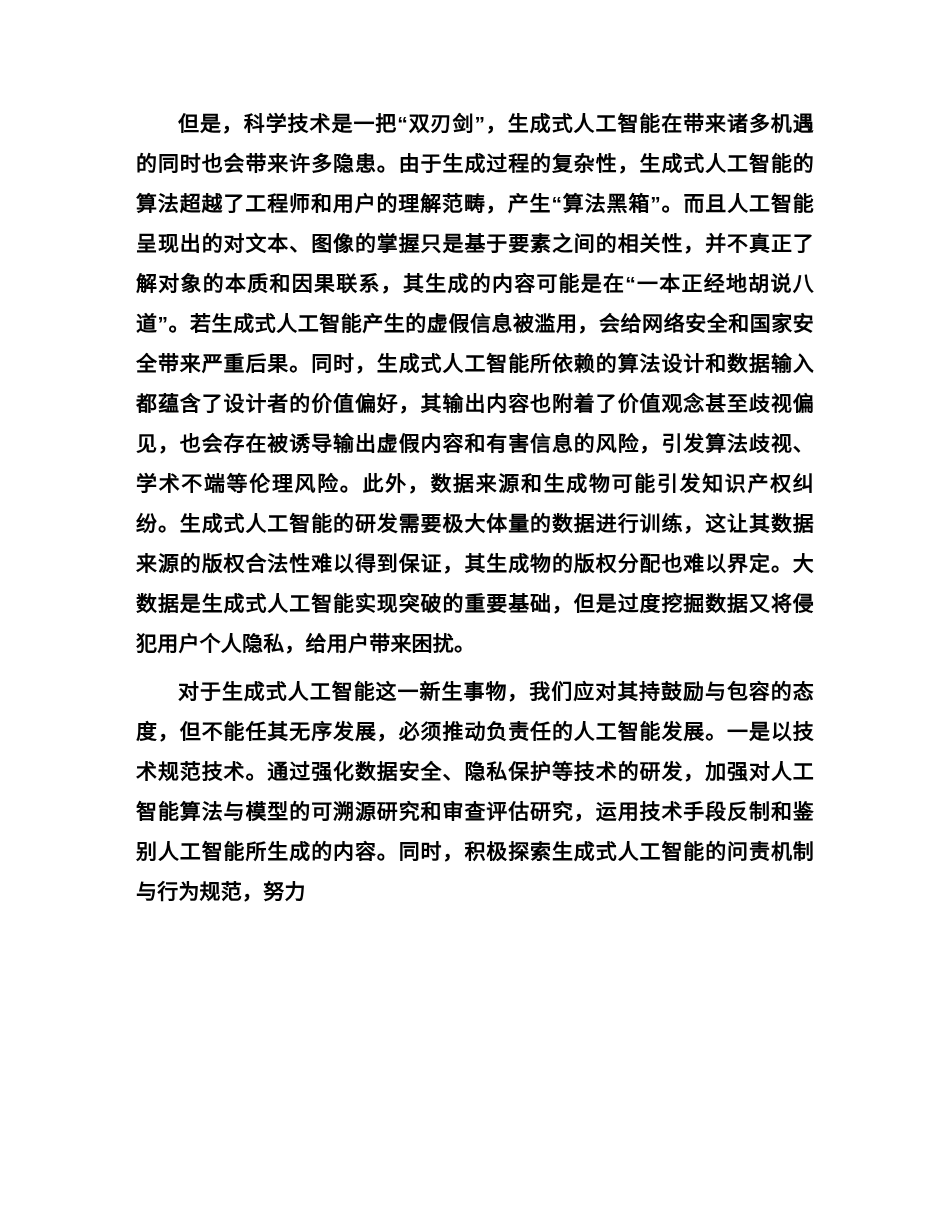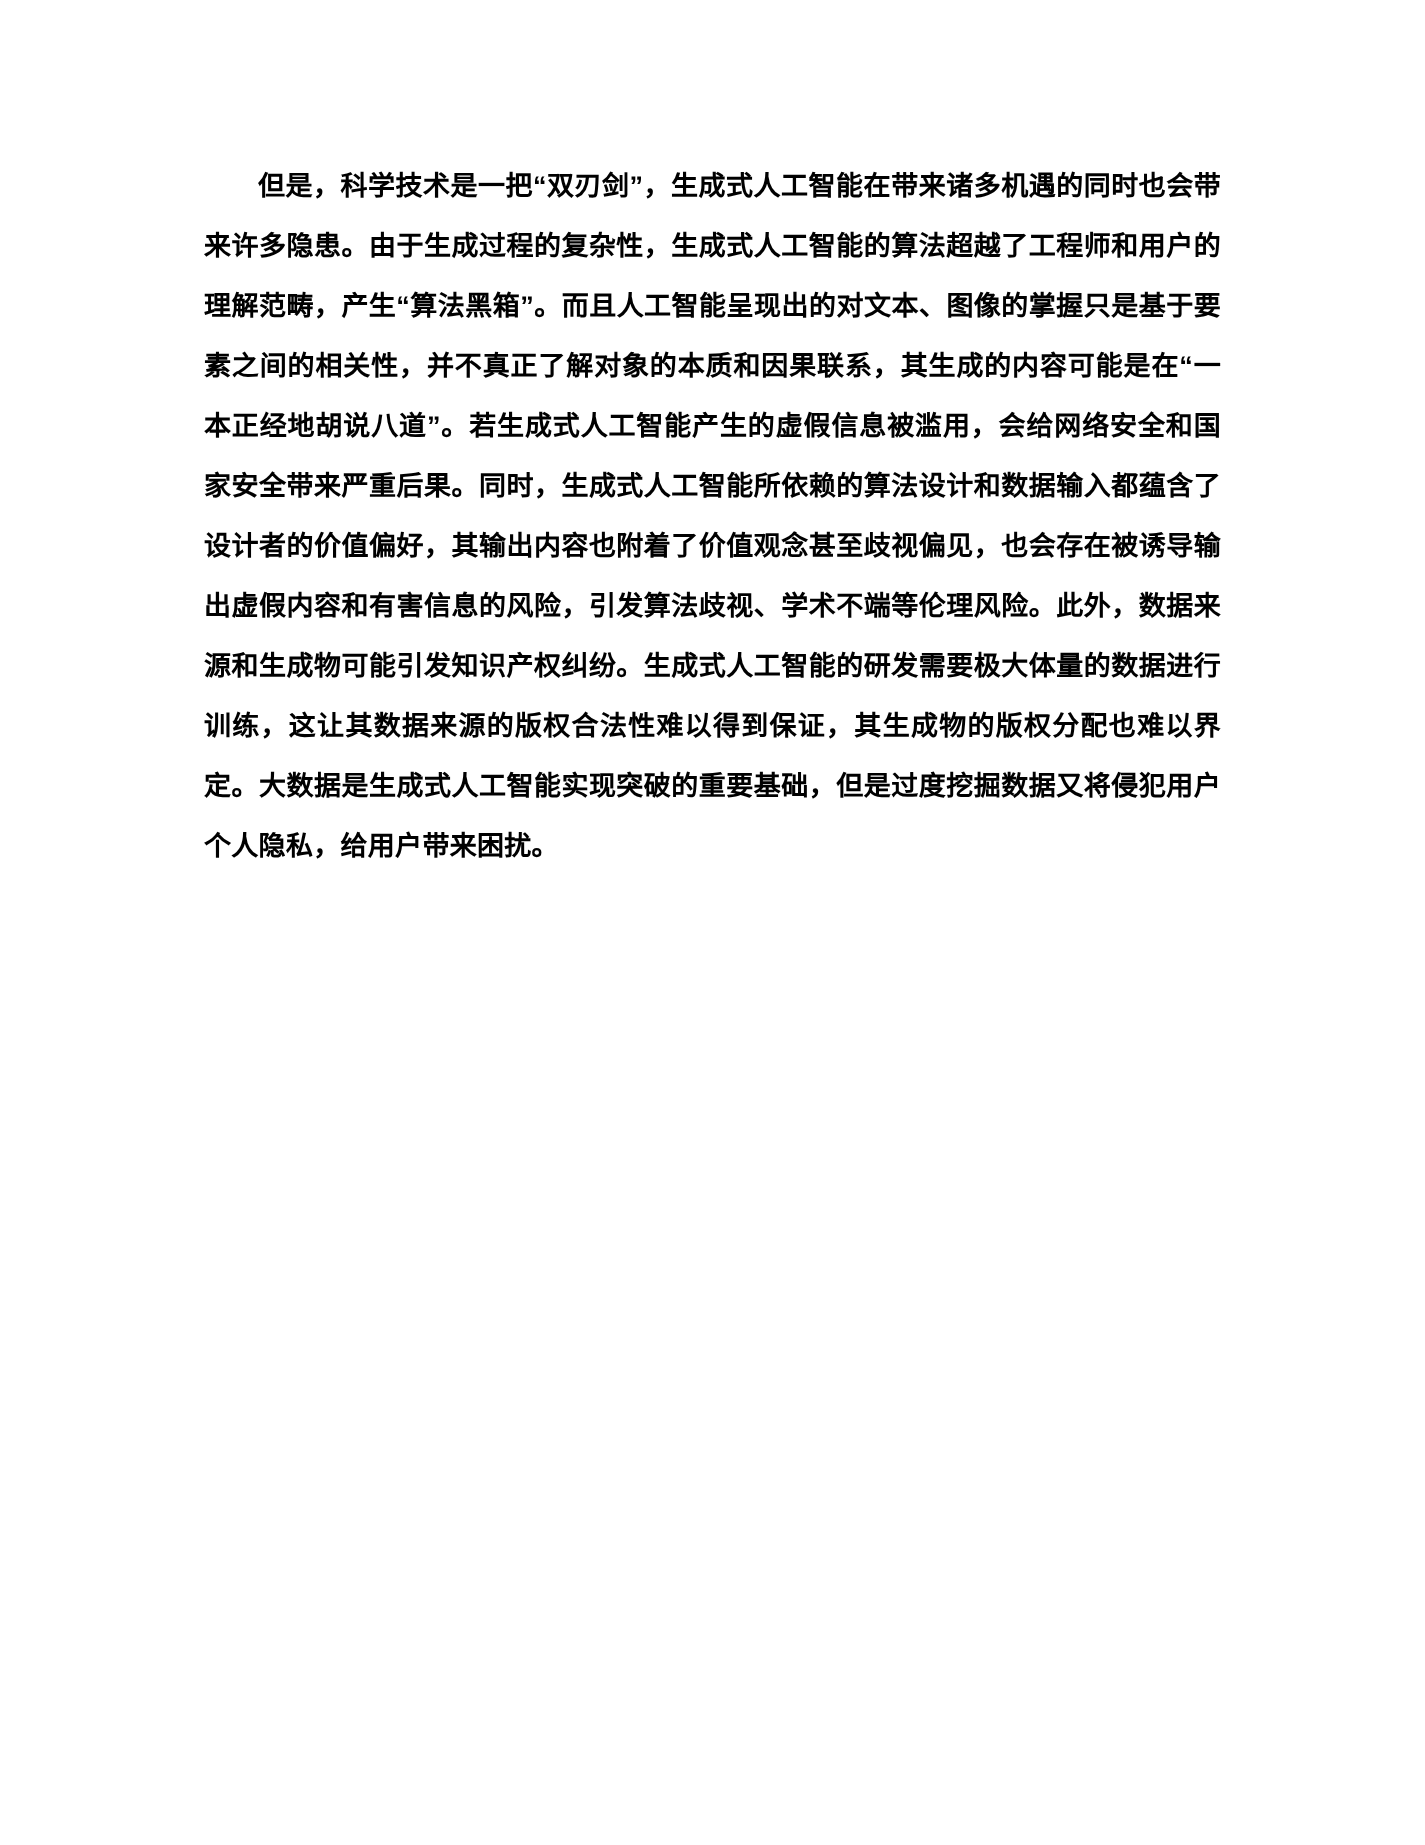--- a/index.html
+++ b/index.html
@@ -25,21 +25,21 @@
   #text-body {
     position: absolute;
     left: 136px;
     top: 104px;
     width: 678px;
   }
 
   .doc-paragraph {
     margin: 0;
     padding: 0;
-    font-size: 18px;
+    font-size: 21px;
     line-height: 40px;
     color: #000000;
     text-align: justify;
     text-justify: inter-character;
     text-indent: 2em;
     font-weight: 600;
     letter-spacing: 0.2px;
     -webkit-font-smoothing: antialiased;
     word-break: break-all;
     overflow-wrap: break-word;
@@ -50,14 +50,15 @@
   }
 
   
 </style>
 </head>
 <body>
 
 <div id="page">
   <div id="text-body">
     <p class="doc-paragraph">但是，科学技术是一把“双刃剑”，生成式人工智能在带来诸多机遇的同时也会带来许多隐患。由于生成过程的复杂性，生成式人工智能的算法超越了工程师和用户的理解范畴，产生“算法黑箱”。而且人工智能呈现出的对文本、图像的掌握只是基于要素之间的相关性，并不真正了解对象的本质和因果联系，其生成的内容可能是在“一本正经地胡说八道”。若生成式人工智能产生的虚假信息被滥用，会给网络安全和国家安全带来严重后果。同时，生成式人工智能所依赖的算法设计和数据输入都蕴含了设计者的价值偏好，其输出内容也附着了价值观念甚至歧视偏见，也会存在被诱导输出虚假内容和有害信息的风险，引发算法歧视、学术不端等伦理风险。此外，数据来源和生成物可能引发知识产权纠纷。生成式人工智能的研发需要极大体量的数据进行训练，这让其数据来源的版权合法性难以得到保证，其生成物的版权分配也难以界定。大数据是生成式人工智能实现突破的重要基础，但是过度挖掘数据又将侵犯用户个人隐私，给用户带来困扰。</p>
+    <p class="doc-paragraph">对于生成式人工智能这一新生事物，我们应对其持鼓励与包容的态度，但不能任其无序发展，必须推动负责任的人工智能发展。一是以技术规范技术。通过强化数据安全、隐私保护等技术的研发，加强对人工智能算法与模型的可溯源研究和审查评估研究，运用技术手段反制和鉴别人工智能所生成的内容。同时，积极探索生成式人工智能的问责机制与行为规范，努力</p>
   </div>
 </div>
 
 </body></html>

